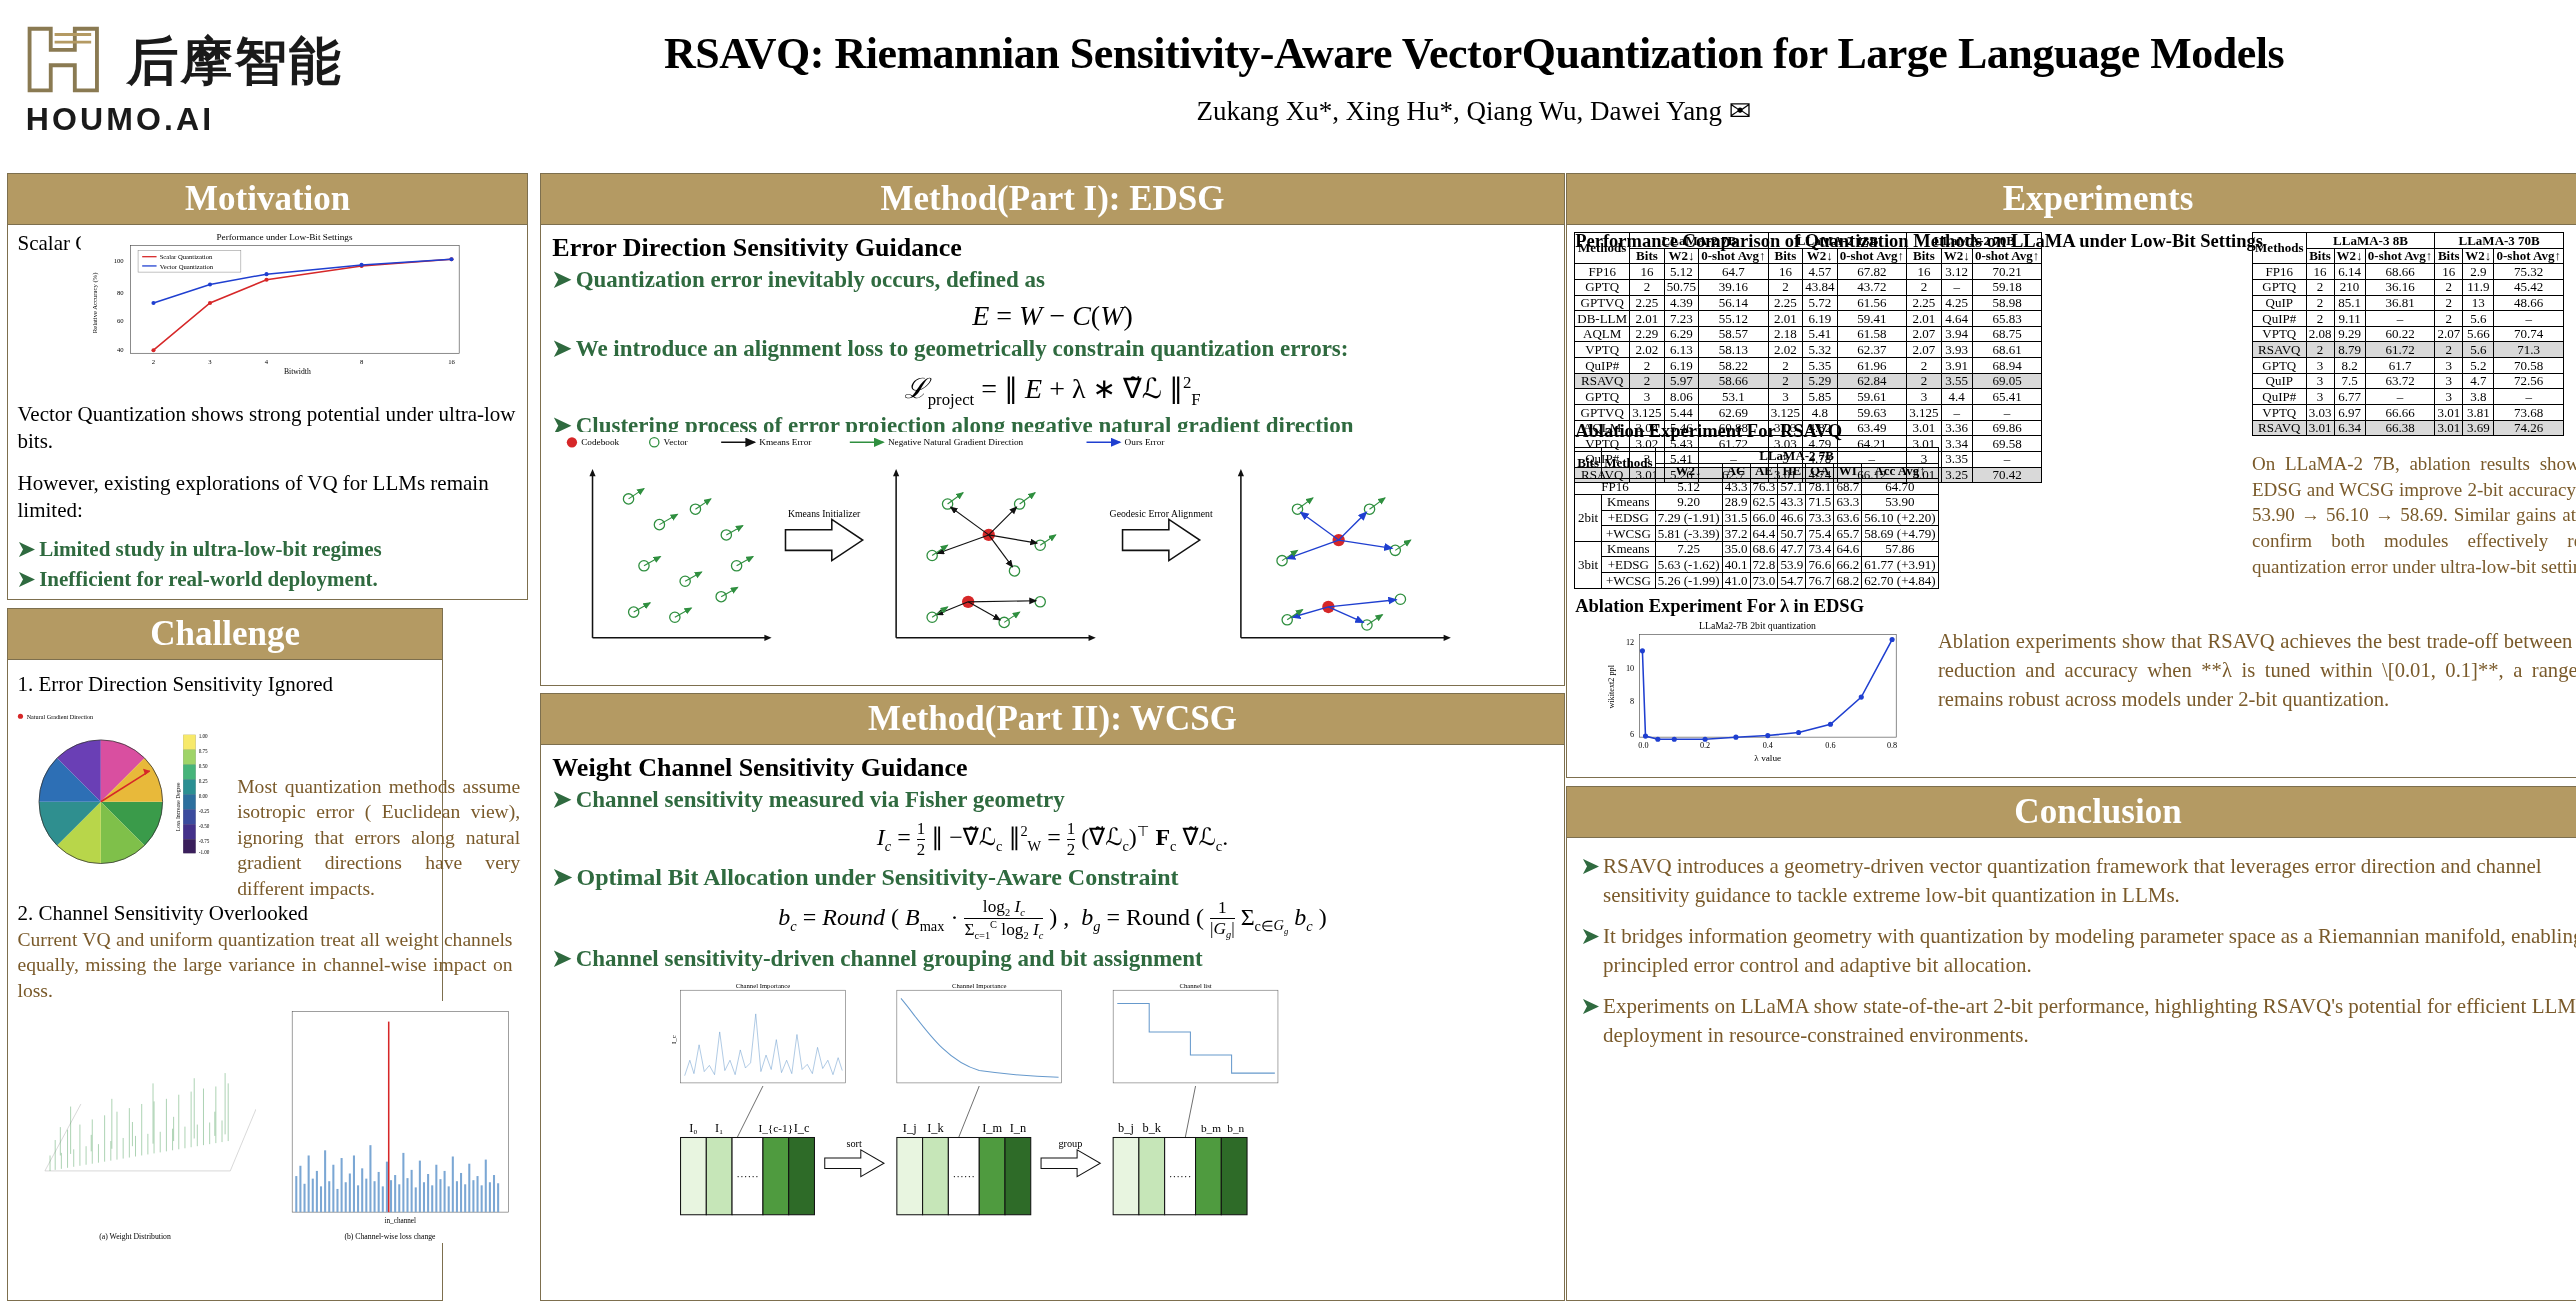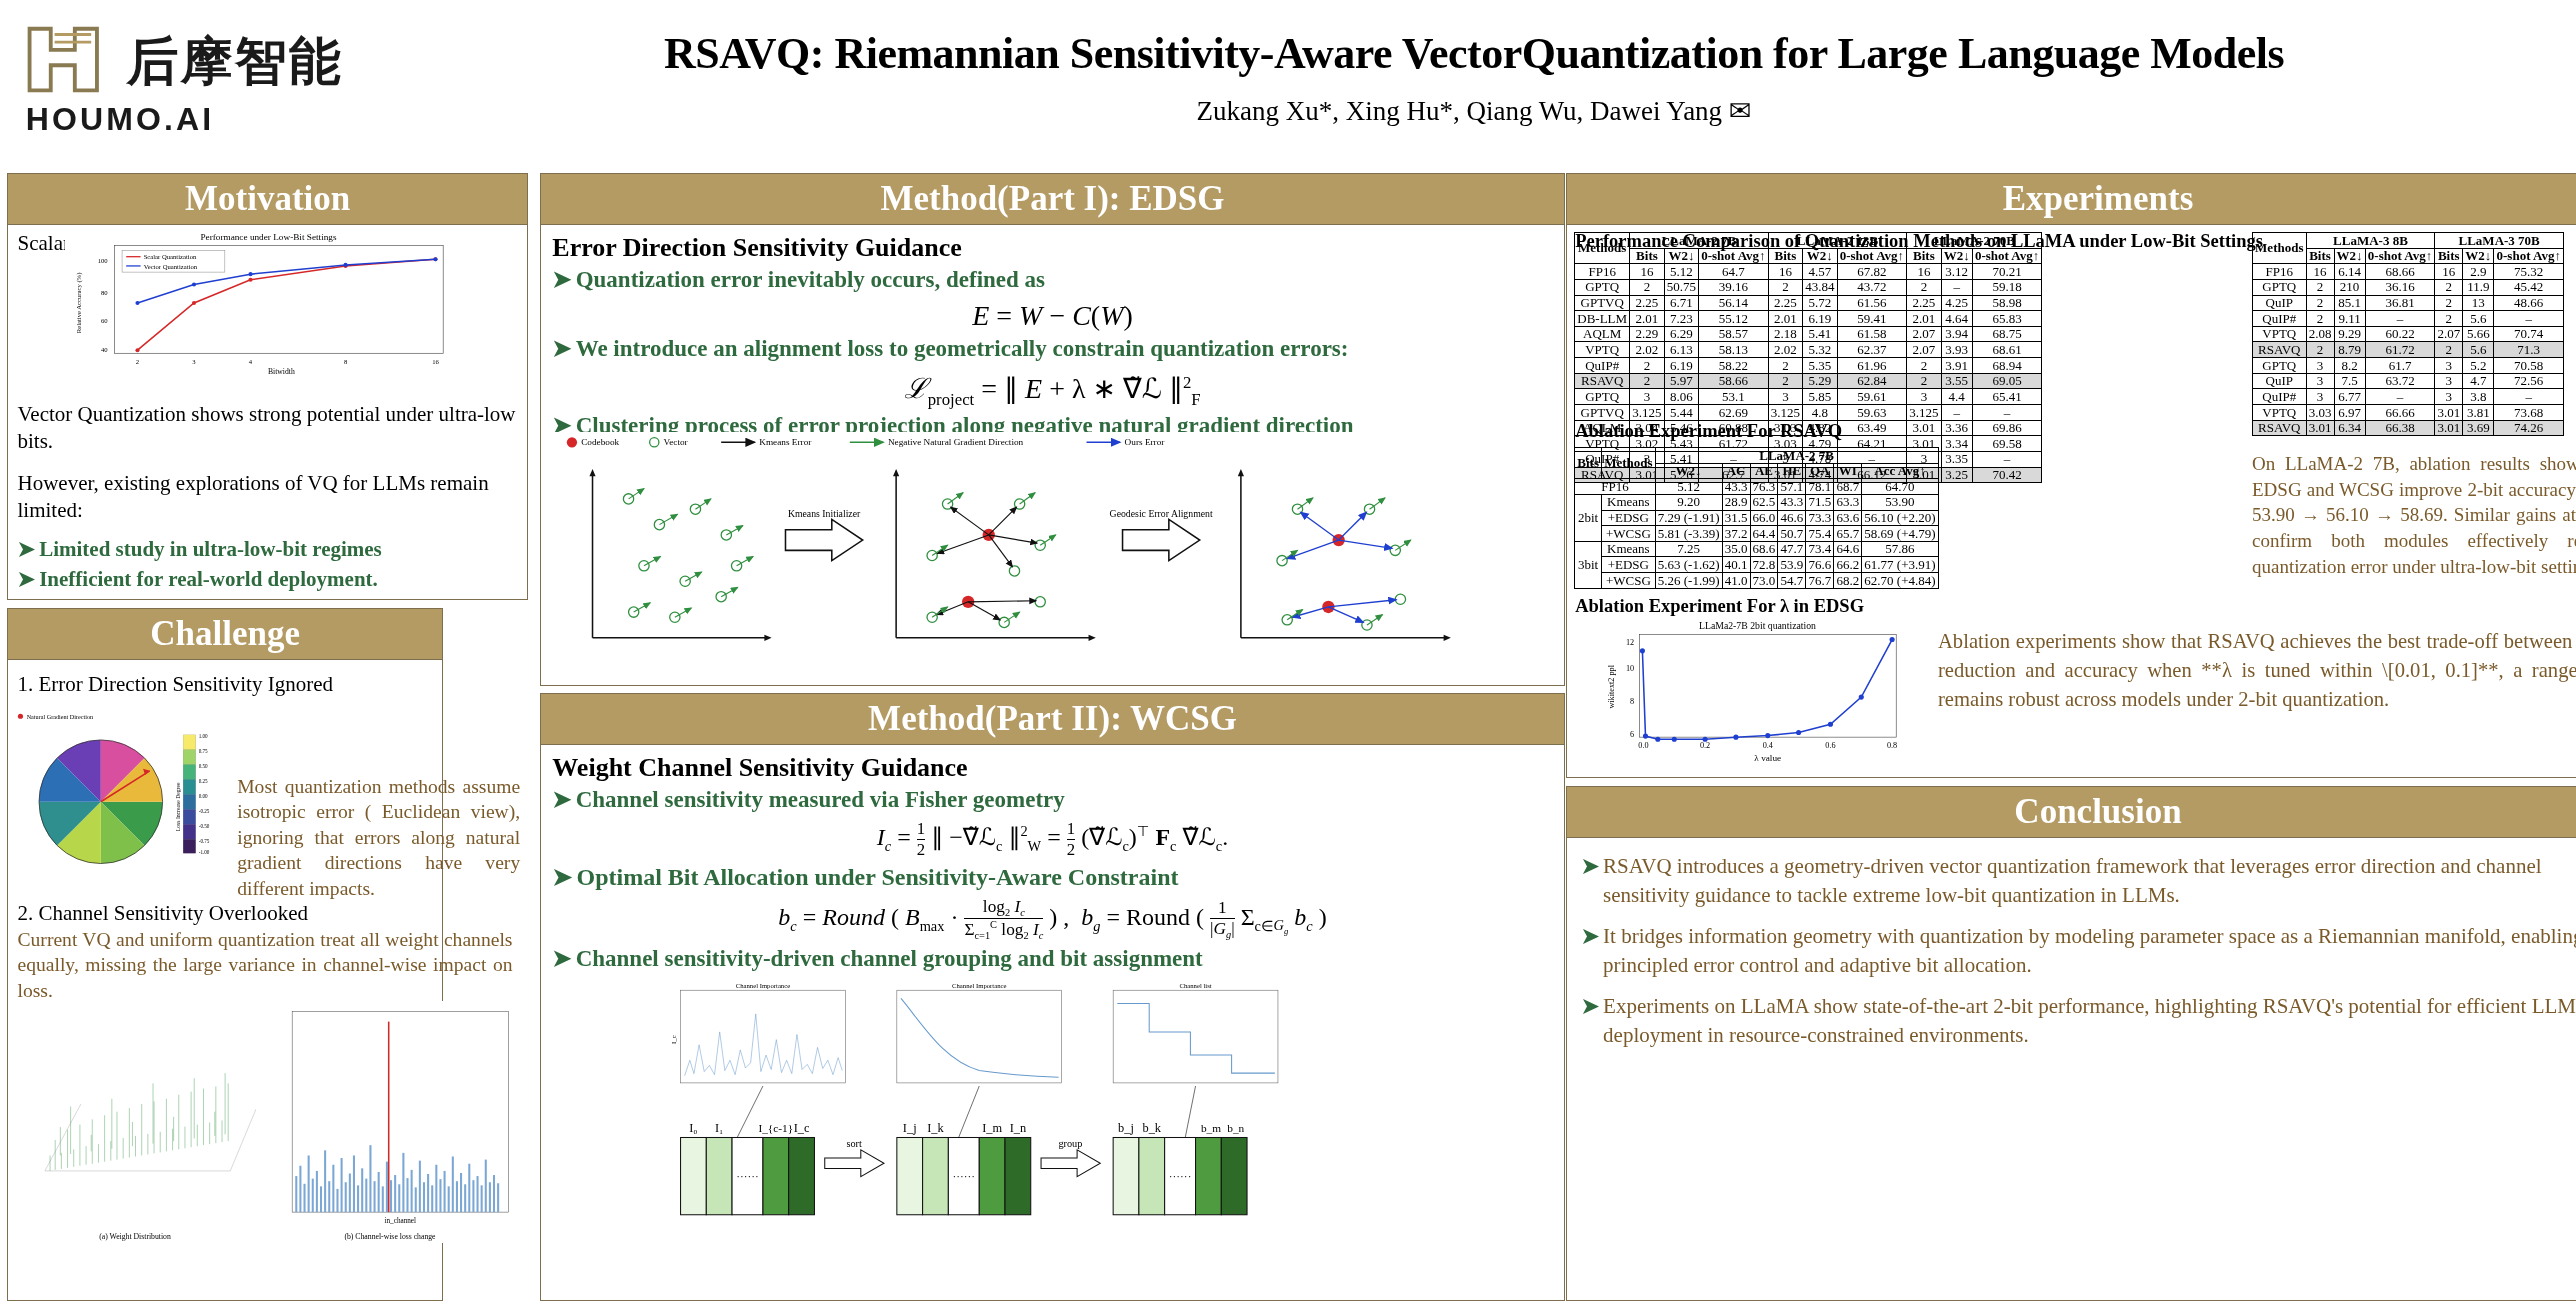--- a/index.html
+++ b/index.html
@@ -81,21 +81,21 @@
     <div class="title">RSAVQ: Riemannian Sensitivity-Aware VectorQuantization for Large Language Models</div>
     <div class="authors">Zukang Xu*, Xing Hu*, Qiang Wu, Dawei Yang ✉</div>
   </div>
 
   <div class="col col-left">
 
     <div class="panel" id="p-motivation">
       <div class="bar">Motivation</div>
       <div class="body-txt" style="padding-bottom:0">Scalar Quantization struggles at low bitwidths</div>
 
-      <div class="fig" style="left:57px;top:57px;width:407px;height:149px;position:absolute;text-align:right;">
+      <div class="fig" style="left:73px;top:57px;width:407px;height:149px;position:absolute;text-align:right;">
         <svg viewBox="0 0 790 290" width="407" height="149">
           <text x="395" y="18" font-size="18" text-anchor="middle" font-family="Liberation Serif, serif">Performance under Low-Bit Settings</text>
           <rect x="95" y="28" width="640" height="210" fill="#fff" stroke="#444" stroke-width="1.2"></rect>
 
           <rect x="110" y="38" width="200" height="42" fill="#fff" stroke="#888" stroke-width="1"></rect>
           <line x1="118" y1="50" x2="146" y2="50" stroke="#d62728" stroke-width="2.5"></line>
           <text x="152" y="55" font-size="13" font-family="Liberation Serif, serif">Scalar Quantization</text>
           <line x1="118" y1="68" x2="146" y2="68" stroke="#1f3fd0" stroke-width="2.5"></line>
           <text x="152" y="73" font-size="13" font-family="Liberation Serif, serif">Vector Quantization</text>
 
@@ -634,21 +634,21 @@
                 <td>2</td>
                 <td>43.84</td>
                 <td>43.72</td>
                 <td>2</td>
                 <td>–</td>
                 <td>59.18</td>
               </tr>
               <tr>
                 <td>GPTVQ</td>
                 <td>2.25</td>
-                <td>6.71</td>
+                <td>4.39</td>
                 <td>56.14</td>
                 <td>2.25</td>
                 <td>5.72</td>
                 <td>61.56</td>
                 <td>2.25</td>
                 <td>4.25</td>
                 <td>58.98</td>
               </tr>
               <tr>
                 <td>DB-LLM</td>

